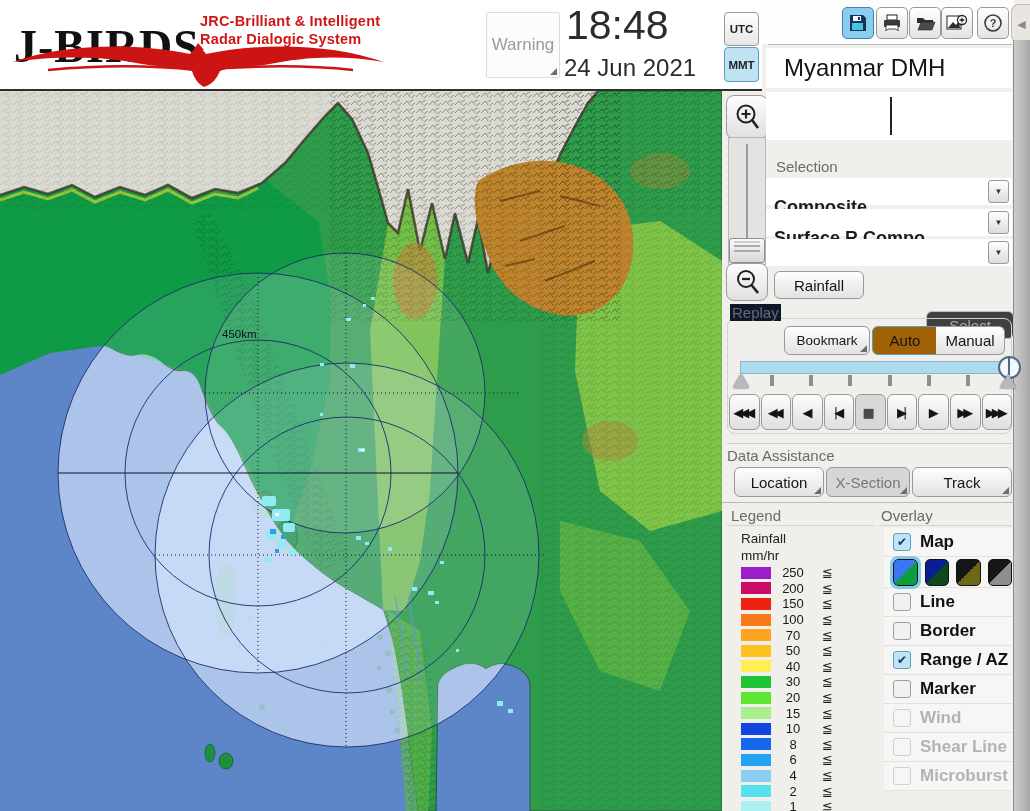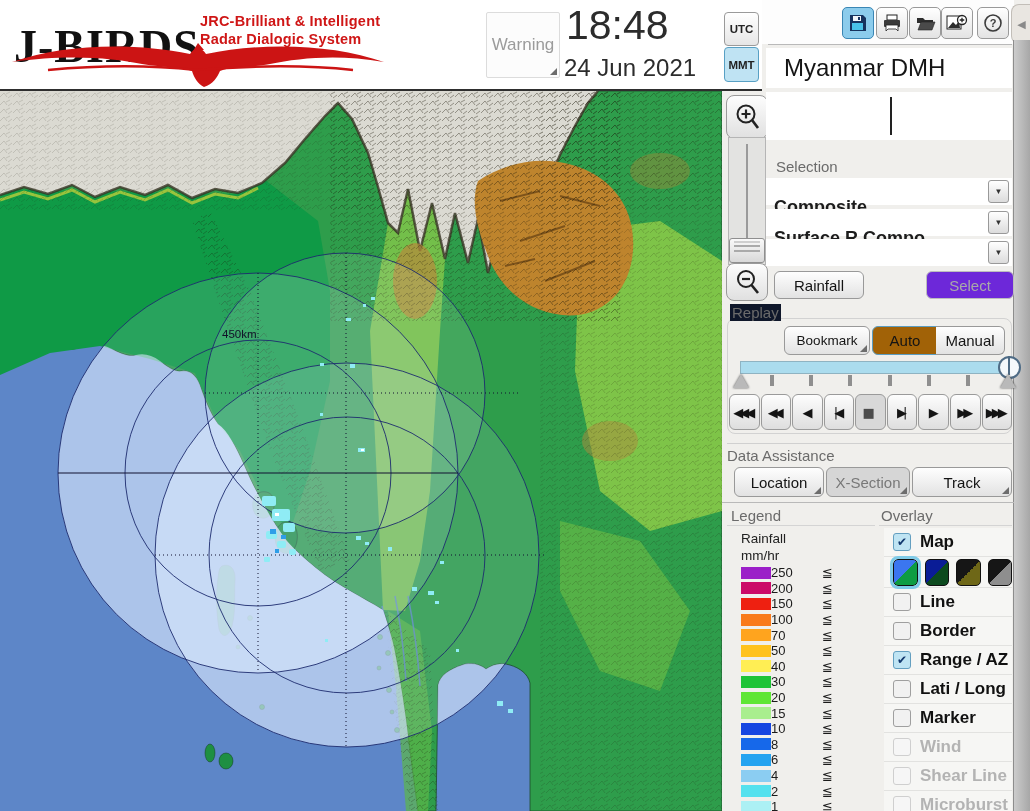--- a/index.html
+++ b/index.html
@@ -44,21 +44,21 @@
   #blank-box{left:766px;top:92px;width:246px;height:48px;background:#fff;}
   #blank-box .cursorline{position:absolute;left:124px;top:5px;width:2px;height:38px;background:#222;}
   .panel-label{font-size:15px;color:#6b6b6b;}
   .combo{left:766px;width:246px;height:27px;background:#fff;display:flex;align-items:center;}
   .combo .val{font-size:18px;font-weight:600;color:#1c1c1c;padding-left:8px;flex:1;margin-top:32px;}
   .combo .drop{width:19px;height:21px;margin-right:3px;border:1px solid #999;border-radius:3px;
       background:linear-gradient(#fff,#dcdcdc);display:flex;align-items:center;justify-content:center;
       font-size:8px;color:#333;}
   .btn{border:1px solid #999;border-radius:6px;background:linear-gradient(#fefefe,#e2e2e2);
        color:#141414;display:flex;align-items:center;justify-content:center;font-size:15px;position:absolute;}
-  .btn.disabled{background:#6d28d9;color:#a9a9a9;border-color:#bdbdbd;}
+  .btn.disabled{background:#404040;color:#a9a9a9;border-color:#bdbdbd;margin-top:40px;}
   .btn.pressed{background:#d6d6d6;color:#787878;}
   .btn.selblue{background:#a16207;border-color:#5b9dc2;}
 
   #replay-box{left:727px;top:318px;width:283px;height:114px;border:1px solid #d2d2d2;border-radius:8px;}
   
   #rslider-track{left:740px;top:361px;width:266px;height:11px;background:#abdcee;border:1px solid #8fb3c2;}
   #rslider-thumb{left:998px;top:356px;width:19px;height:19px;border-radius:50%;background:#f4f8fb;
       border:2px solid #4e6b85;}
   #rslider-thumb::after{content:"";position:absolute;left:8px;top:-2px;width:2px;height:19px;background:#4e6b85;}
   .endtri{width:0;height:0;border-left:8px solid transparent;border-right:8px solid transparent;
@@ -69,21 +69,21 @@
   .pbtn{flex:1;height:34px;border:1px solid #9a9a9a;border-radius:6px;
         background:linear-gradient(#fdfdfd,#dedede);display:flex;align-items:center;justify-content:center;
         color:#141414;font-size:13px;letter-spacing:-4px;padding-right:4px;font-family:"DejaVu Sans",sans-serif;}
   .pbtn.active{background:#d8d8d8;}
   .pbtn .sq{letter-spacing:0;padding:0;font-size:13px;color:#4c4c4c;}
 
   
   #legend-rows{left:741px;top:565px;width:104px;}
   .lrow{display:flex;align-items:center;height:15.6px;}
   .lsw{width:30px;height:12px;}
-  .lval{width:44px;text-align:left;font-size:13px;color:#1a1a1a;}
+  .lval{width:44px;text-align:center;font-size:13px;color:#1a1a1a;}
   .lle{width:18px;text-align:right;font-size:13px;color:#1a1a1a;}
 
   
   #overlay-rows{left:884px;top:528px;width:128px;}
   .orow{height:28px;display:flex;align-items:center;border-bottom:1px solid #e2e2e0;background:#f6f6f4;}
   .cb{width:16px;height:16px;margin-left:9px;border:1px solid #9f9f9f;border-radius:3px;background:#f1f1f1;
       display:flex;align-items:center;justify-content:center;font-size:12px;color:#12386e;}
   .cb.on{background:#bfe4f3;border-color:#649fc0;}
   .cb.dis{border-color:#cfcfcf;background:#f6f6f6;}
   .olabel{font-size:17px;font-weight:bold;color:#111;margin-left:9px;white-space:nowrap;}
@@ -558,24 +558,20 @@
       <div class="orow">
         <span class="cb"></span>
         <span class="olabel">Border</span>
       </div>
       <div class="orow">
         <span class="cb on">✔</span>
         <span class="olabel">Range / AZ</span>
       </div>
       <div class="orow">
         <span class="cb"></span>
-        <span class="olabel">Lati / Long</span>
-      </div>
-      <div class="orow">
-        <span class="cb"></span>
         <span class="olabel">Marker</span>
       </div>
       <div class="orow">
         <span class="cb dis"></span>
         <span class="olabel dis">Wind</span>
       </div>
       <div class="orow">
         <span class="cb dis"></span>
         <span class="olabel dis">Shear Line</span>
       </div>

